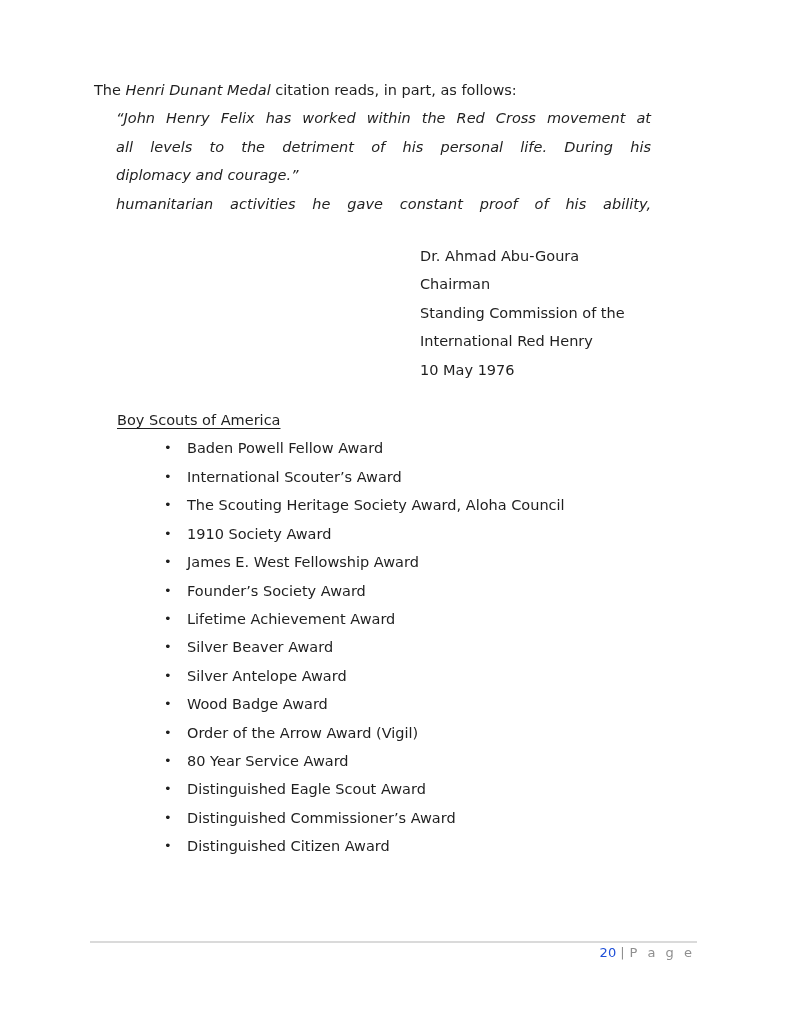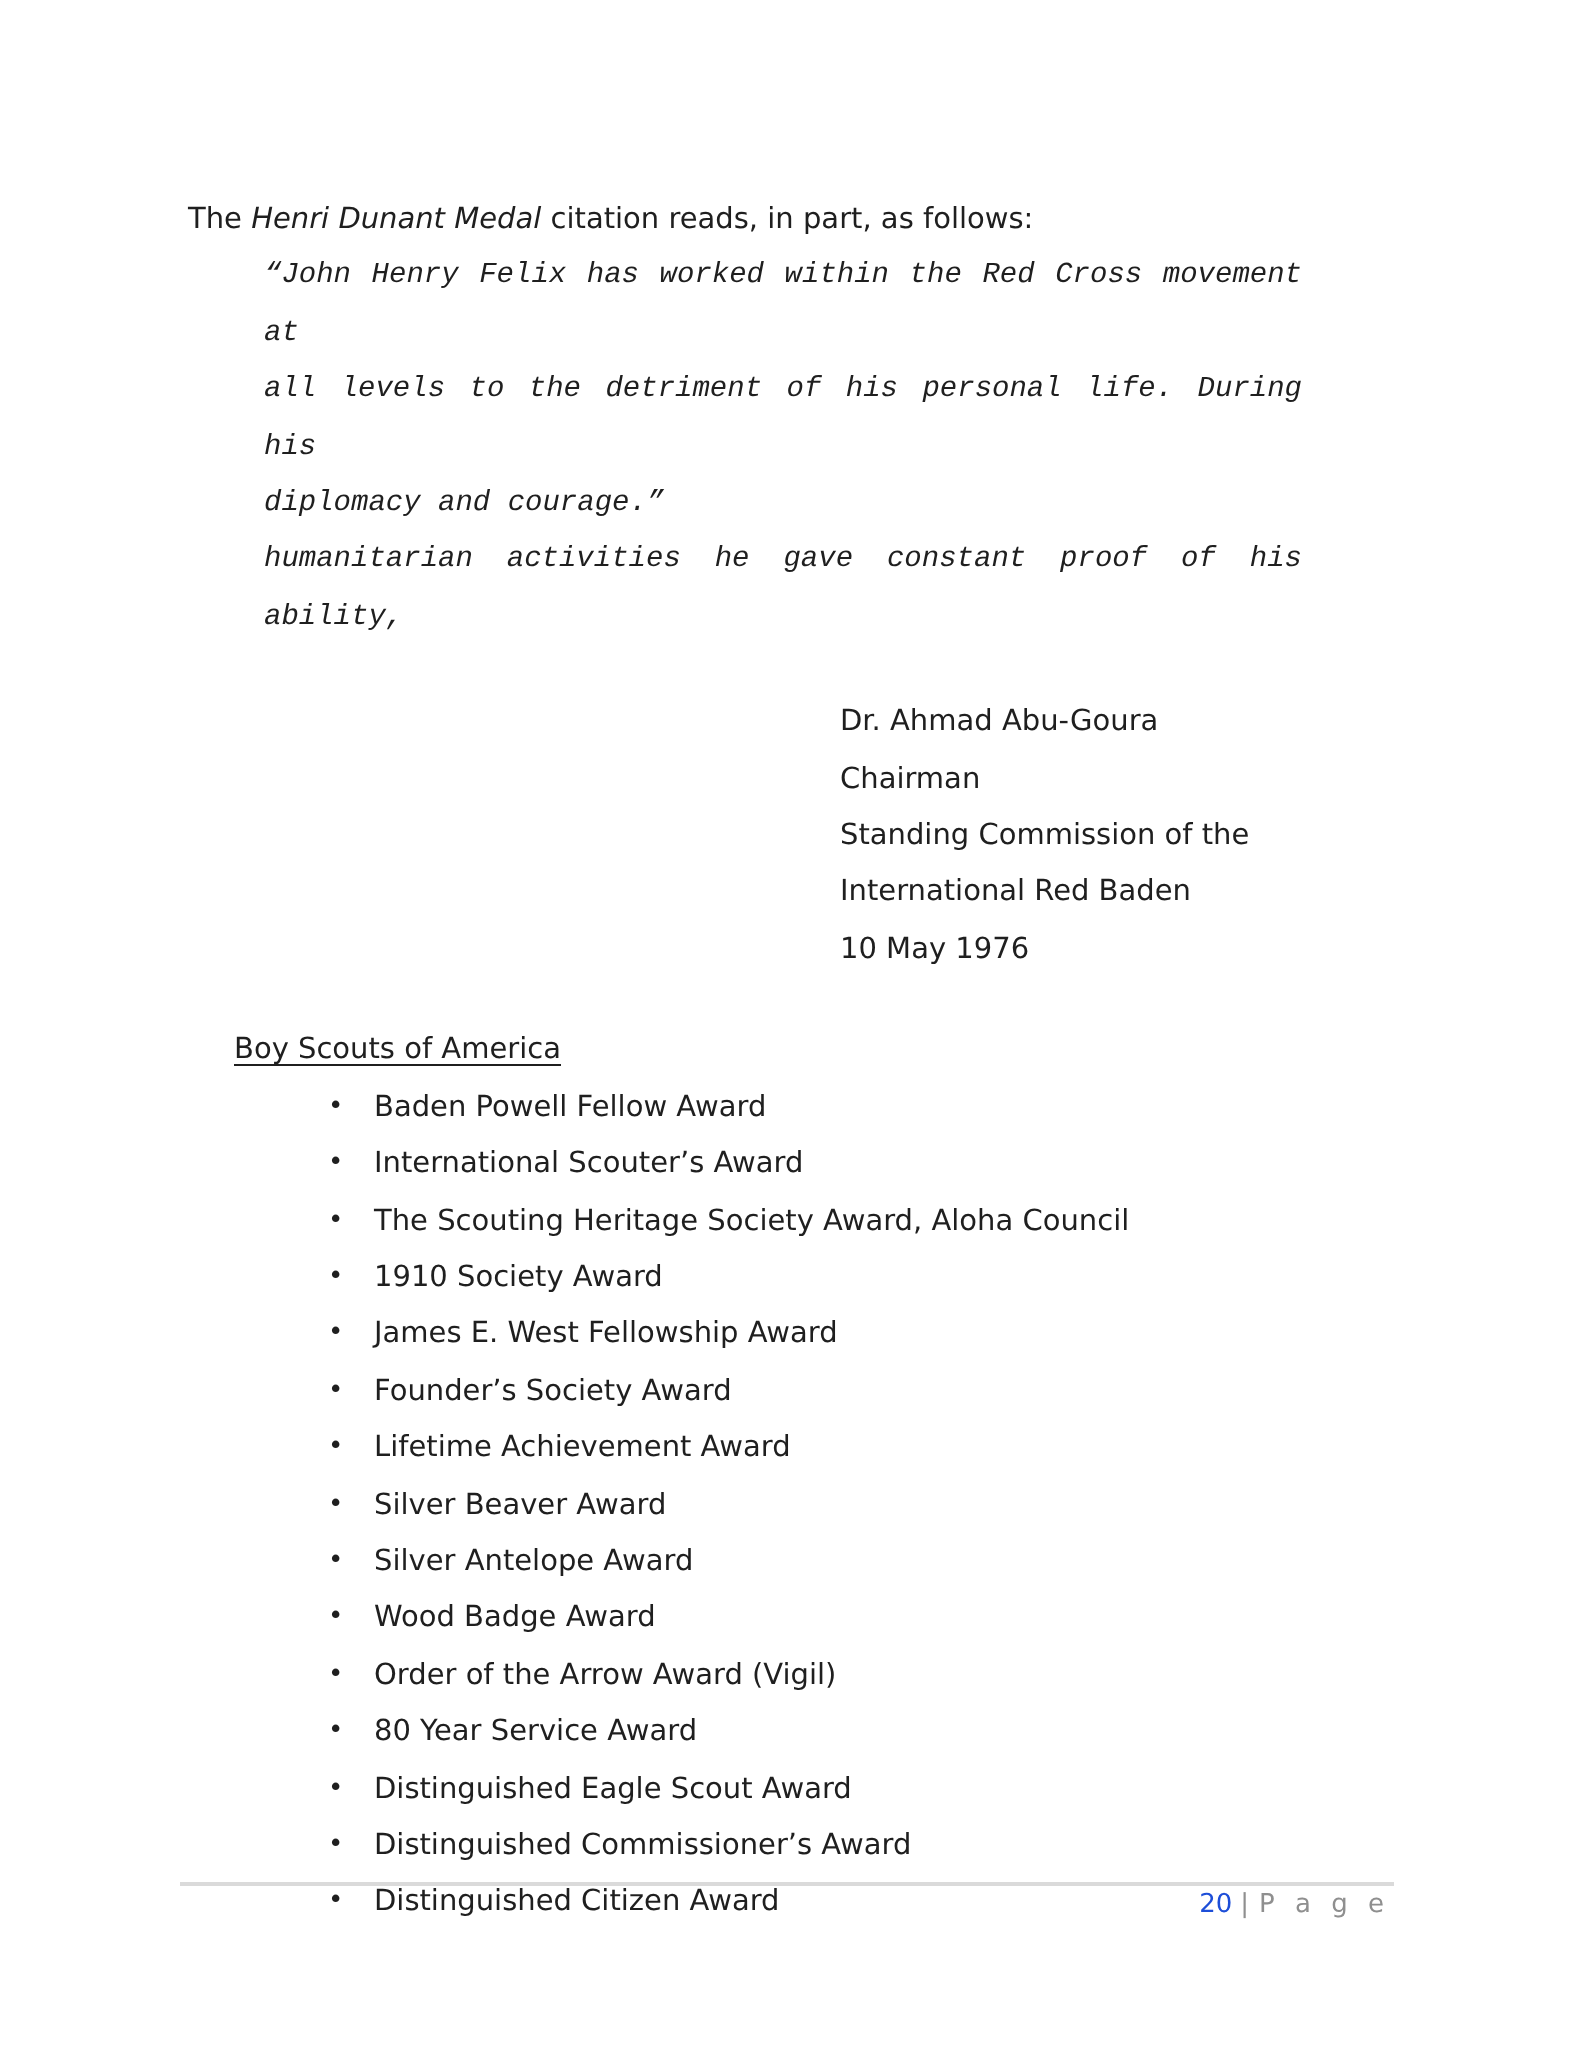--- a/index.html
+++ b/index.html
@@ -10,29 +10,28 @@
     height: 1024px;
     background: #ffffff;
     overflow: hidden;
     font-family: "DejaVu Sans", "Liberation Sans", sans-serif;
     color: #1f1f1f;
   }
   .doc-body {
     position: absolute;
     left: 94px;
     right: 140px;
-    top: 96px;
+    top: 76px;
     font-size: 14.5px;
     line-height: 28.4px;
   }
   .intro em { font-style: italic; }
   .quote {
-    margin-left: 38px;
+    margin-left: 22px;
     font-style: italic;
-    font-family: Liberation Mono, monospace;
   }
   .quote .qline {
     text-align: justify;
     text-align-last: justify;
   }
   .quote .qline.last {
     text-align-last: left;
   }
   .attribution {
     margin-left: 326px;
@@ -93,21 +92,21 @@
       <div class="qline">“John Henry Felix has worked within the Red Cross movement at</div>
       <div class="qline">all levels to the detriment of his personal life.  During his</div>
       <div class="qline last">diplomacy and courage.”</div>
       <div class="qline">humanitarian activities he gave constant proof of his ability,</div>
     </div>
 
     <div class="attribution">
       <div>Dr. Ahmad Abu-Goura</div>
       <div>Chairman</div>
       <div>Standing Commission of the</div>
-      <div>International Red Baden</div>
+      <div>International Red Henry</div>
       <div>10 May 1976</div>
     </div>
 
     <div>
       <span class="section-heading">Boy Scouts of America</span>
     </div>
 
     <ul class="award-list">
       <li><span class="bullet">•</span><span>Baden Powell Fellow Award</span></li>
       <li><span class="bullet">•</span><span>International Scouter’s Award</span></li>

